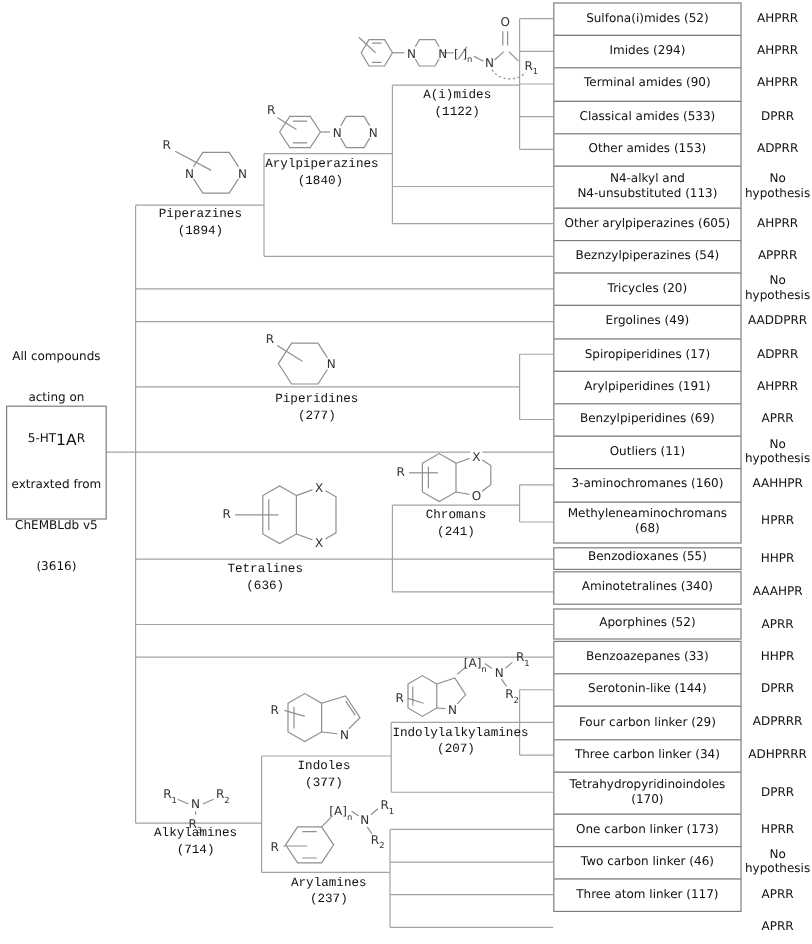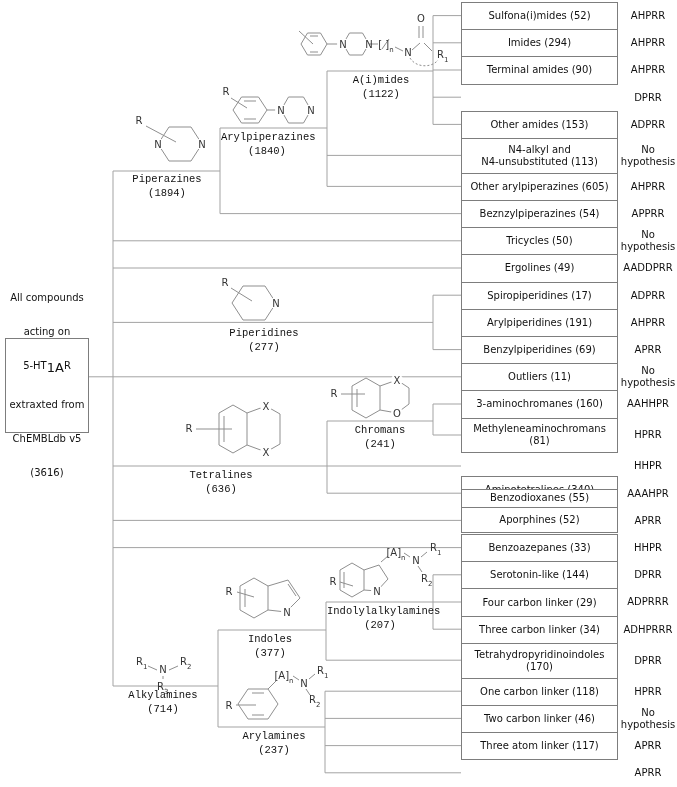--- a/index.html
+++ b/index.html
@@ -225,44 +225,45 @@
   <div class="nlabel" style="left:327px;top:605px;width:106px">Indolylalkylamines
 (207)</div>
   <div class="nlabel" style="left:113px;top:689px;width:100px">Alkylamines
 (714)</div>
   <div class="nlabel" style="left:224px;top:730px;width:100px">Arylamines
 (237)</div>
 
   <div class="leaf" style="top:2px;height:28.2px">Sulfona(i)mides (52)</div>
   <div class="leaf" style="top:29.2px;height:28.2px">Imides (294)</div>
   <div class="leaf" style="top:56.4px;height:28.2px">Terminal amides (90)</div>
+  <div class="leaf" style="top:83.6px;height:28.2px">Classical amides (533)</div>
   <div class="leaf" style="top:110.8px;height:28.2px">Other amides (153)</div>
   <div class="leaf" style="top:138px;height:35.8px">N4-alkyl and
 N4-unsubstituted (113)</div>
   <div class="leaf" style="top:172.8px;height:28.2px">Other arylpiperazines (605)</div>
   <div class="leaf" style="top:200px;height:28.2px">Beznzylpiperazines (54)</div>
-  <div class="leaf" style="top:227.2px;height:28.2px">Tricycles (50)</div>
+  <div class="leaf" style="top:227.2px;height:28.2px">Tricycles (20)</div>
   <div class="leaf" style="top:254.4px;height:28.2px">Ergolines (49)</div>
   <div class="leaf" style="top:281.6px;height:28.2px">Spiropiperidines (17)</div>
   <div class="leaf" style="top:308.8px;height:28.2px">Arylpiperidines (191)</div>
   <div class="leaf" style="top:336px;height:28.2px">Benzylpiperidines (69)</div>
   <div class="leaf" style="top:363.2px;height:28.2px">Outliers (11)</div>
   <div class="leaf" style="top:390.4px;height:28.2px">3-aminochromanes (160)</div>
   <div class="leaf" style="top:417.6px;height:35.8px">Methyleneaminochromans
-(81)</div>
+(68)</div>
   <div class="leaf" style="top:476px;height:28.2px">Aminotetralines (340)</div>
-  <div class="leaf" style="top:489px;height:19px">Benzodioxanes (55)</div>
+  <div class="leaf" style="top:456px;height:19px">Benzodioxanes (55)</div>
   <div class="leaf" style="top:506.8px;height:26px">Aporphines (52)</div>
   <div class="leaf" style="top:534px;height:28.2px">Benzoazepanes (33)</div>
   <div class="leaf" style="top:561.2px;height:28.2px">Serotonin-like (144)</div>
   <div class="leaf" style="top:588.4px;height:30px">Four carbon linker (29)</div>
   <div class="leaf" style="top:615.6px;height:28.2px">Three carbon linker (34)</div>
   <div class="leaf" style="top:642.8px;height:35.8px">Tetrahydropyridinoindoles
 (170)</div>
-  <div class="leaf" style="top:677.6px;height:28.2px">One carbon linker (118)</div>
+  <div class="leaf" style="top:677.6px;height:28.2px">One carbon linker (173)</div>
   <div class="leaf" style="top:704.8px;height:28.2px">Two carbon linker (46)</div>
   <div class="leaf" style="top:732px;height:28.2px">Three atom linker (117)</div>
 
   <div class="hyp" style="top:2px;height:28.2px">AHPRR</div>
   <div class="hyp" style="top:29.2px;height:28.2px">AHPRR</div>
   <div class="hyp" style="top:56.4px;height:28.2px">AHPRR</div>
   <div class="hyp" style="top:83.6px;height:28.2px">DPRR</div>
   <div class="hyp" style="top:110.8px;height:28.2px">ADPRR</div>
   <div class="hyp" style="top:138px;height:35.8px">No
 hypothesis</div>

